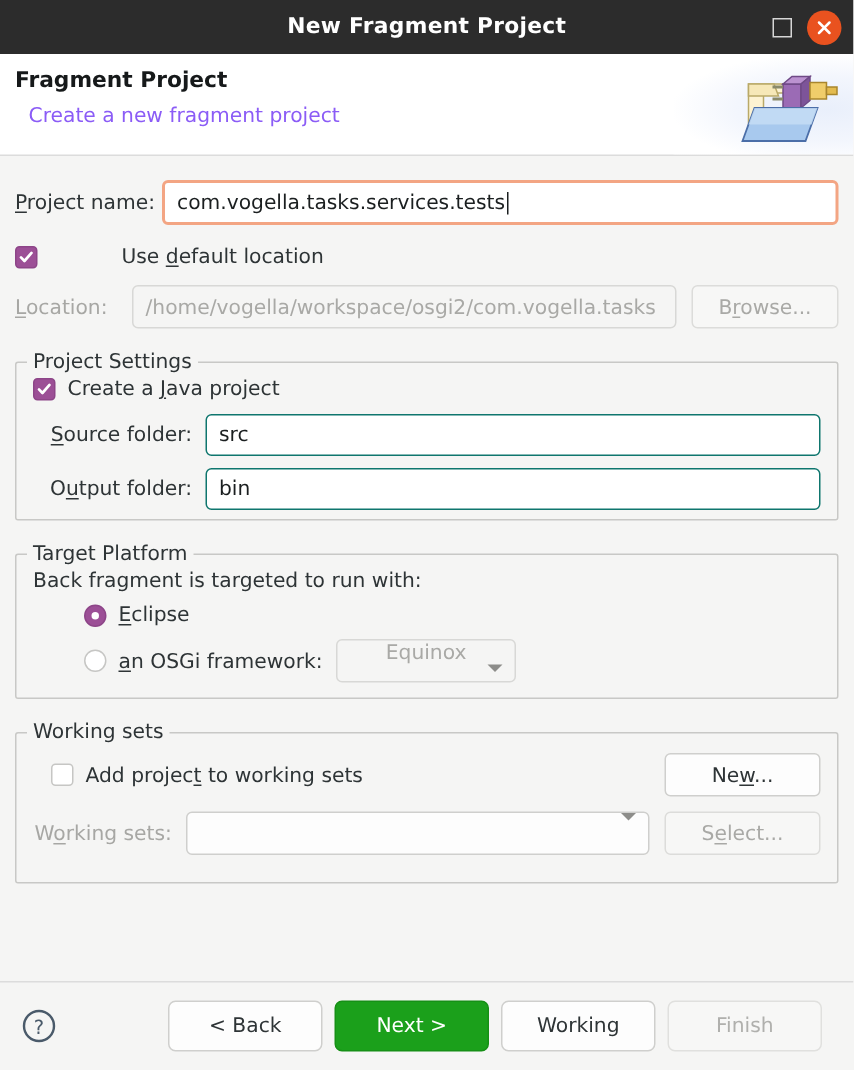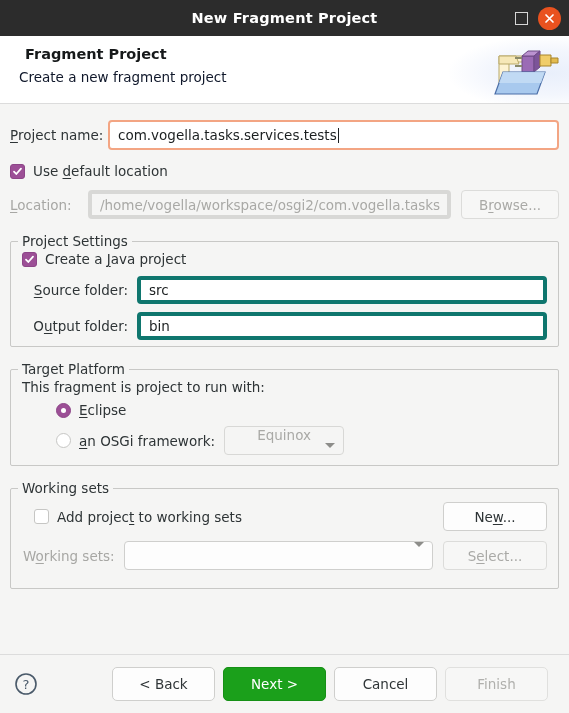--- a/index.html
+++ b/index.html
@@ -32,42 +32,42 @@
     display:flex;align-items:center;justify-content:center;cursor:pointer;
   }
   .btn-close svg{display:block;}
 
   
   .header{
     flex:0 0 67px;background:#ffffff;position:relative;
     border-bottom:1px solid #dcdcdc;overflow:hidden;
   }
   .header-title{
-    position:absolute;left:25px;top:10px;font-weight:bold;font-size:14.5px;color:#16191a;
+    position:absolute;left:10px;top:10px;font-weight:bold;font-size:14.5px;color:#16191a;
   }
   .header-sub{
-    position:absolute;left:19px;top:33px;font-size:13.5px;color:#0f172a;text-align:center;
+    position:absolute;left:19px;top:33px;font-size:13.5px;color:#8b5cf6;text-align:center;
   }
   .header-icon{position:absolute;right:8px;top:6px;width:72px;height:58px;}
   .header-glow{
     position:absolute;right:0;top:0;width:120px;height:67px;
     background:radial-gradient(ellipse at 85% 55%, #e9effb 0%, #f3f6fd 42%, #ffffff 72%);
   }
 
   
   .body{flex:1 1 auto;position:relative;background:#f5f5f4;padding:0 10px;}
 
   .row{display:flex;align-items:center;}
   .lbl{font-size:13.5px;color:#2e3436;white-space:nowrap;}
   .lbl.dim{color:#a7a7a4;}
   u.acc{text-decoration:underline;text-underline-offset:2px;}
 
   
   .input{
-    background:#ffffff;border:4px solid #0f766e;border-radius:4px;
+    background:#ffffff;border:1px solid #0f766e;border-radius:4px;
     height:28px;box-sizing:border-box;padding:0 8px;
     display:flex;align-items:center;font-size:13.5px;color:#1b1f20;
     overflow:hidden;white-space:nowrap;
   }
   .input.focused{border:2px solid #f3a583;}
   .input.disabled{background:#f5f5f4;border-color:#d8d8d6;color:#a9a9a6;}
   .caret{display:inline-block;width:1px;height:15px;background:#1b1f20;margin-left:1px;}
 
   .btn{
     background:#fdfdfd;border:1px solid #cfcfcd;border-radius:4px;
@@ -170,21 +170,21 @@
   <div class="body">
 
     <div class="row" style="margin-top:16px;">
       <div class="lbl" style="width:98px;"><u class="acc">P</u>roject name:</div>
       <div class="input focused" style="flex:1;height:30px;">
         <span>com.vogella.tasks.services.tests</span>
           <span class="caret"></span>
       </div>
     </div>
 
-    <div class="row" style="margin-top:13px;">
+    <div class="row" style="margin-top:13px;gap:48px;">
       <div class="cb on">
         <svg width="11" height="11" viewBox="0 0 11 11">
             <path d="M2 5.6 L4.3 8 L9 2.6" stroke="#ffffff" stroke-width="1.8" fill="none" stroke-linecap="round" stroke-linejoin="round"></path>
           </svg>
       </div>
       <div class="lbl" style="margin-left:8px;">Use <u class="acc">d</u>efault location</div>
     </div>
 
     <div class="row" style="margin-top:11px;justify-content:flex-end;">
       <div class="lbl dim" style="width:78px;"><u class="acc">L</u>ocation:</div>
@@ -219,21 +219,21 @@
         <div class="lbl" style="width:106px;text-align:right;padding-right:9px;">O<u class="acc">u</u>tput folder:</div>
         <div class="input" style="flex:1;">
           <span>bin</span>
         </div>
       </div>
     </div>
 
     <div class="group" style="margin-top:22px;height:95px;">
       <div class="group-title">Target Platform</div>
 
-      <div class="lbl" style="margin:9px 0 0 11px;">This fragment is project to run with:</div>
+      <div class="lbl" style="margin:9px 0 0 11px;">Back fragment is targeted to run with:</div>
 
       <div class="row" style="margin:7px 0 0 45px;">
         <div class="rb on">
             <div class="dot"></div>
           </div>
         <div class="lbl" style="margin-left:8px;"><u class="acc">E</u>clipse</div>
       </div>
 
       <div class="row" style="margin:8px 0 0 45px;">
         <div class="rb off"></div>
@@ -273,18 +273,18 @@
   <div class="footer">
     <div class="help">
       <svg width="24" height="24" viewBox="0 0 24 24">
         <circle cx="12" cy="12" r="10" fill="none" stroke="#4a5a6a" stroke-width="1.6"></circle>
         <text x="12" y="17" text-anchor="middle" font-family="DejaVu Sans, sans-serif" font-size="13" fill="#4a5a6a">?</text>
       </svg>
     </div>
     <div class="footer-btns">
       <div class="fbtn">&lt; Back</div>
       <div class="fbtn primary">Next &gt;</div>
-      <div class="fbtn">Cancel</div>
+      <div class="fbtn">Working</div>
       <div class="fbtn disabled">Finish</div>
     </div>
   </div>
 
 </div>
 
 </body></html>

